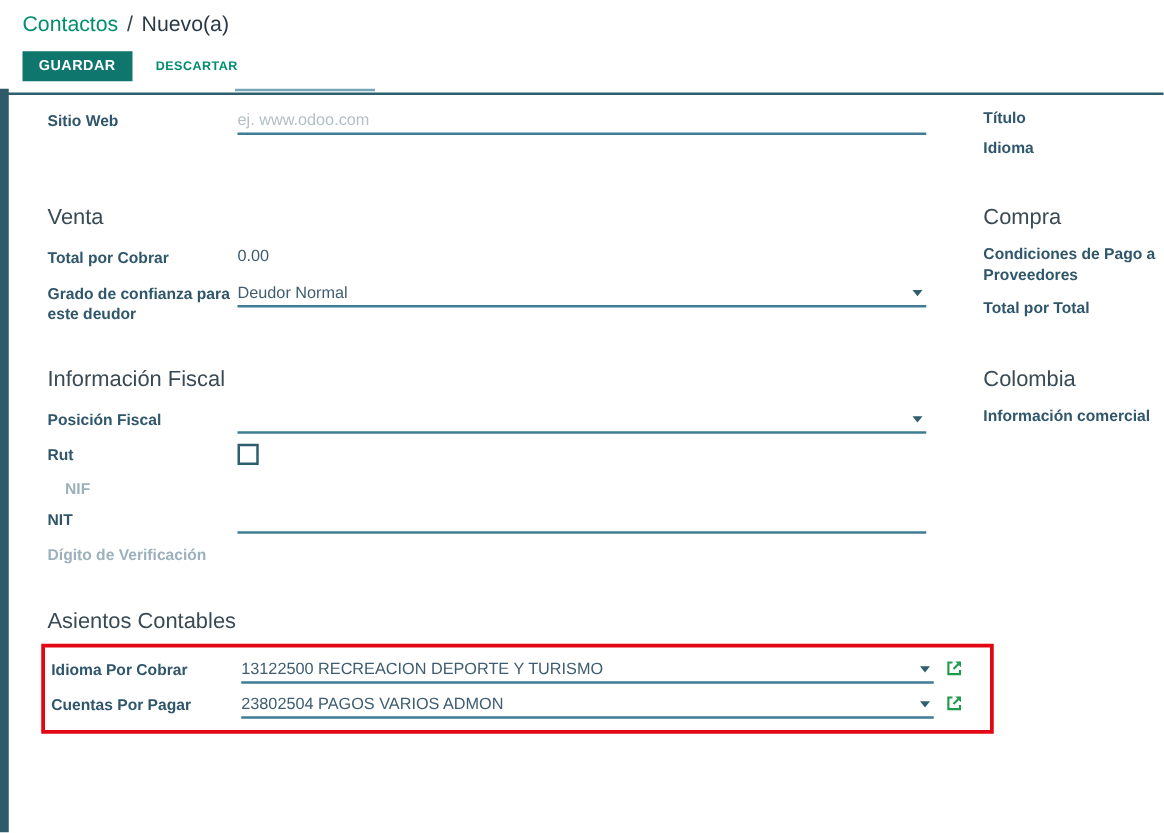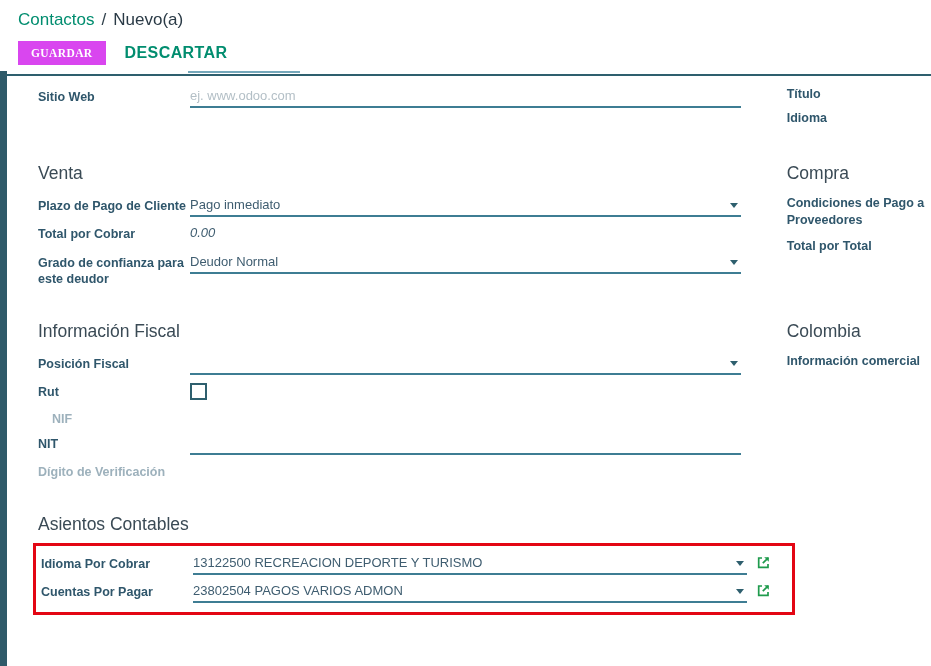--- a/index.html
+++ b/index.html
@@ -10,29 +10,29 @@
     color:#2f566b;
   }
   
   .topbar{padding:9px 0 0 18px;}
   .breadcrumb{font-size:17px;line-height:22px;}
   .breadcrumb .parent{color:#018d6f;cursor:pointer;}
   .breadcrumb .sep{color:#32424d;margin:0 7px;}
   .breadcrumb .current{color:#2a3a46;}
   .btnrow{margin:9px 0 0 18px;display:flex;align-items:center;height:26px;}
   .btn-save{
-    background:#d946ef;color:#ffffff;border:none;cursor:pointer;
-    font-family:Liberation Serif, serif;
+    background:#0f766e;color:#ffffff;border:none;cursor:pointer;
+    font-family:Liberation Sans, sans-serif;
     font-size:11.5px;font-weight:bold;letter-spacing:.4px;
     padding:6px 13px;
   }
   .btn-discard{
     background:none;border:none;cursor:pointer;
     font-family:"Liberation Sans",sans-serif;
-    color:#018d6f;font-size:16px;font-weight:bold;letter-spacing:.4px;
+    color:#018d6f;font-size:10px;font-weight:bold;letter-spacing:.4px;
     margin-left:17px;padding:6px 2px;
   }
   .top-divider{border-top:2px solid #2e5f6e;margin-top:8px;}
   .partial-underline{position:absolute;left:188px;top:71px;width:112px;border-top:2px solid #74a7ba;}
   .left-scrollbar{position:absolute;left:0;top:71px;width:7px;height:595px;background:#2f5a69;}
 
   
   .sheet{padding:10px 0 0 38px;position:relative;}
   .fgrid{display:flex;align-items:flex-start;justify-content:center;}
   .fleft{width:706px;}
@@ -42,21 +42,21 @@
     width:152px;flex:0 0 152px;
     font-size:12.5px;font-weight:bold;color:#2f566b;
     line-height:1.3;padding-top:3px;
   }
   .flabel.muted{color:#9db1bc;}
   .ffield{
     flex:1;position:relative;min-height:20px;line-height:20px;
     font-size:13px;color:#3f5d70;
     border-bottom:2px solid #3e7d93;
   }
-  .ffield.noline{border-bottom:none;font-style:italic;}
+  .ffield.noline{border-bottom:none;}
   .placeholder{color:#b3bfc6;}
   .caret{
     position:absolute;right:3px;top:8px;width:0;height:0;cursor:pointer;
     border-left:4px solid transparent;border-right:4px solid transparent;
     border-top:5px solid #2e5f6e;
   }
   .rlabel{
     font-size:12.5px;font-weight:bold;color:#2f566b;
     line-height:1.35;margin-bottom:11px;
   }
@@ -122,27 +122,20 @@
     <div class="fright">
       <div class="rlabel" style="margin-bottom:7px;">Título</div>
       <div class="rlabel">Idioma</div>
     </div>
   </div>
 
 
   <div class="fgrid">
     <div class="fleft">
       <h2 class="section-title first">Venta</h2>
-      <div class="frow">
-        <div class="flabel">Plazo de Pago de Cliente</div>
-        <div class="ffield">
-          <span>Pago inmediato</span>
-          <span class="caret"></span>
-        </div>
-      </div>
       <div class="frow" style="margin-bottom:9px;">
         <div class="flabel">Total por Cobrar</div>
         <div class="ffield noline">0.00</div>
       </div>
       <div class="frow">
         <div class="flabel">Grado de confianza para este deudor</div>
         <div class="ffield">
           <span>Deudor Normal</span>
           <span class="caret"></span>
         </div>

